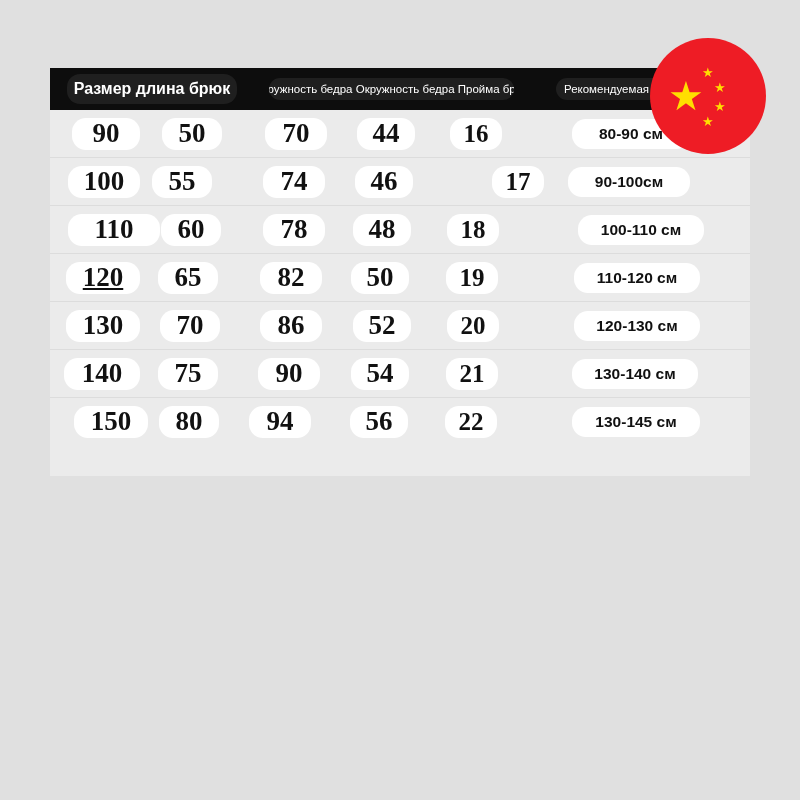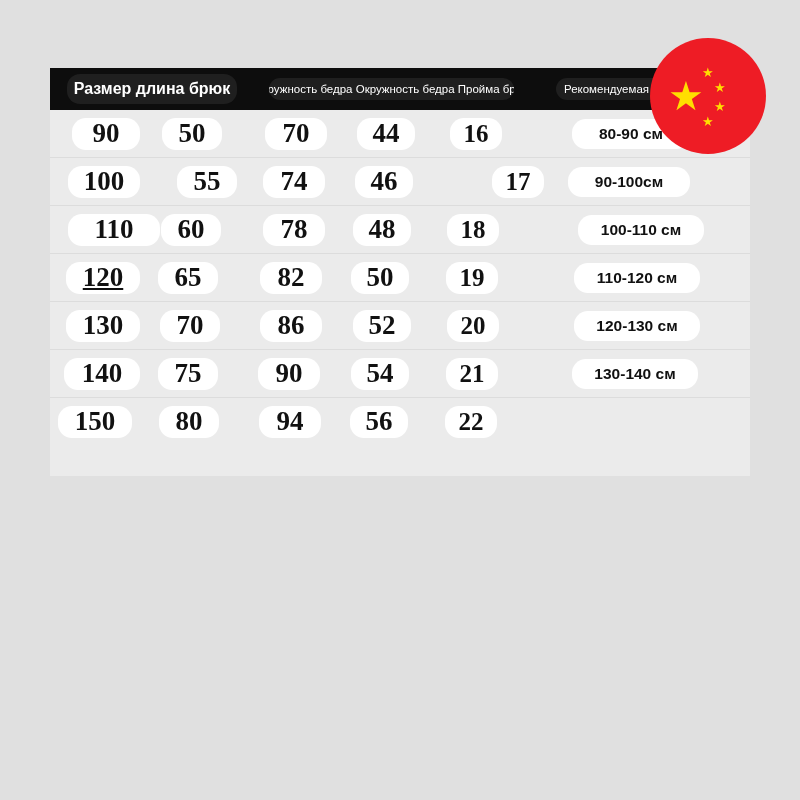--- a/index.html
+++ b/index.html
@@ -107,21 +107,21 @@
 
   
   .row-0 .c0 { left: 22px; }
   .row-0 .c1 { left: 112px; }
   .row-0 .c2 { left: 215px; }
   .row-0 .c3 { left: 307px; }
   .row-0 .c4 { left: 400px; }
   .row-0 .c5 { left: 522px; width: 118px; }
 
   .row-1 .c0 { left: 18px; width: 72px; }
-  .row-1 .c1 { left: 127px; }
+  .row-1 .c1 { left: 102px; }
   .row-1 .c2 { left: 213px; }
   .row-1 .c3 { left: 305px; }
   .row-1 .c4 { left: 398px; margin-left: 44px; }
   .row-1 .c5 { left: 518px; width: 122px; }
 
   .row-2 .c0 { left: 18px; width: 92px; }
   .row-2 .c1 { left: 111px; }
   .row-2 .c2 { left: 213px; }
   .row-2 .c3 { left: 303px; }
   .row-2 .c4 { left: 397px; }
@@ -141,23 +141,23 @@
   .row-4 .c4 { left: 397px; }
   .row-4 .c5 { left: 524px; width: 126px; }
 
   .row-5 .c0 { left: 14px; width: 76px; }
   .row-5 .c1 { left: 108px; }
   .row-5 .c2 { left: 208px; }
   .row-5 .c3 { left: 301px; }
   .row-5 .c4 { left: 396px; }
   .row-5 .c5 { left: 522px; width: 126px; }
 
-  .row-6 .c0 { left: 8px; width: 74px; }
+  .row-6 .c0 { left: 24px; width: 74px; }
   .row-6 .c1 { left: 109px; text-align: right; }
-  .row-6 .c2 { left: 209px; }
+  .row-6 .c2 { left: 199px; }
   .row-6 .c3 { left: 300px; }
   .row-6 .c4 { left: 395px; }
   .row-6 .c5 { left: 522px; width: 128px; }
 
   
   .flag-badge {
     position: absolute;
     left: 650px;
     top: 38px;
     width: 116px;
@@ -244,20 +244,21 @@
       <div class="cell c4">21</div>
       <div class="cell c5">130-140 см</div>
     </div>
 
     <div class="row row-6">
       <div class="cell c0">150</div>
       <div class="cell c1">80</div>
       <div class="cell c2">94</div>
       <div class="cell c3">56</div>
       <div class="cell c4">22</div>
+      <div class="cell c5">130-145 см</div>
     </div>
 
   </div>
 </div>
 
 <div class="flag-badge">
   <span class="star star-big">★</span>
   <span class="star star-s1">★</span>
   <span class="star star-s2">★</span>
   <span class="star star-s3">★</span>

